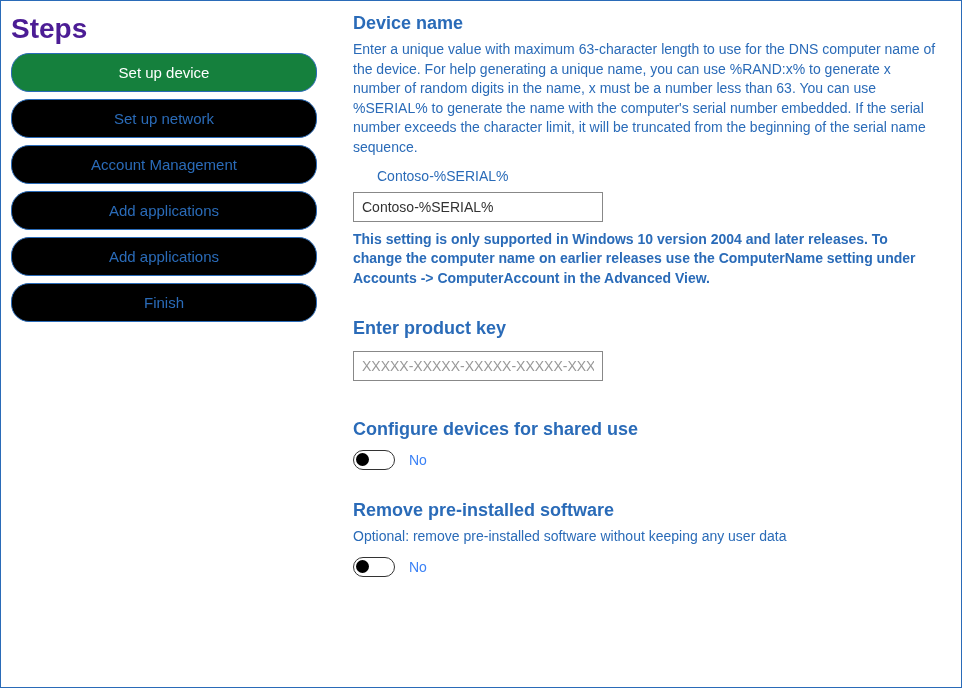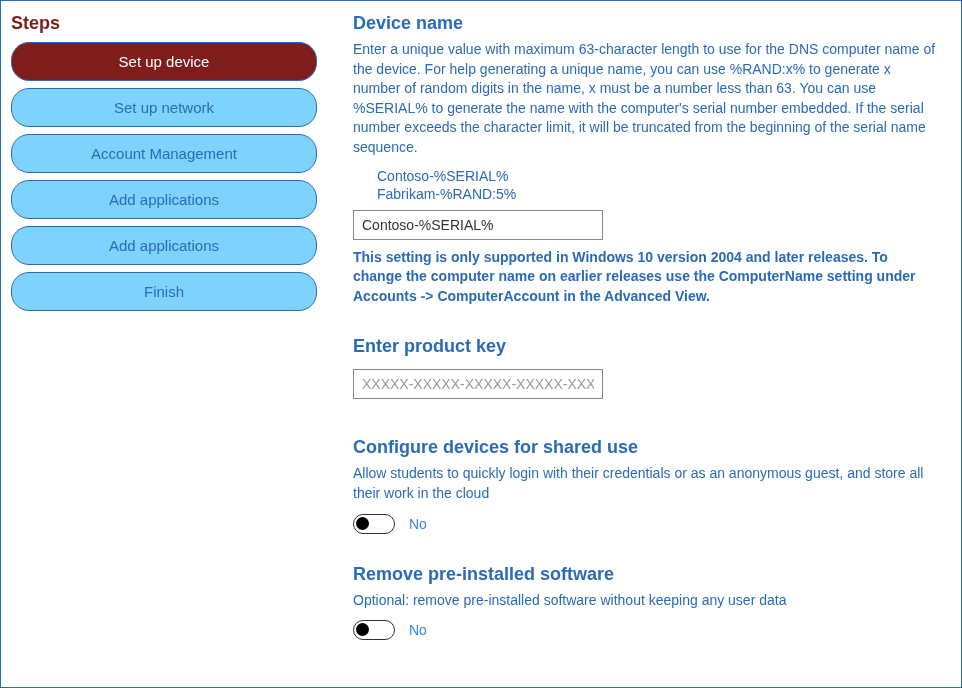--- a/index.html
+++ b/index.html
@@ -13,41 +13,41 @@
       display: flex;
       background: #fff;
       overflow: hidden;
     }
     .sidebar {
       width: 330px;
       padding: 12px 14px 0 10px;
       flex-shrink: 0;
     }
     .steps-title {
-      color: #7f1d1d;
-      font-size: 18px;
+      color: #4c1d95;
+      font-size: 28px;
       font-weight: 600;
       margin-bottom: 8px;
     }
     .step-btn {
       display: block;
       width: 100%;
       padding: 10px 0;
       margin-bottom: 7px;
-      background: #7dd3fc;
+      background: #000000;
       color: #2a6bb8;
       border: 1.5px solid #2a6bb8;
       border-radius: 18px;
       text-align: center;
       font-size: 15px;
       cursor: pointer;
       font-family: inherit;
     }
     .step-btn.active {
-      background: #7f1d1d;
+      background: #15803d;
       color: #fff;
       border-color: #2a6bb8;
     }
     .main {
       flex: 1;
       padding: 12px 22px 0 22px;
       overflow-y: auto;
     }
     .section-title {
       color: #2a6bb8;
@@ -132,29 +132,27 @@
   <button class="step-btn">Add applications</button>
   <button class="step-btn">Add applications</button>
   <button class="step-btn">Finish</button>
 </div>
 
 <div class="main">
 
   <div class="section-title">Device name</div>
   <div class="desc">Enter a unique value with maximum 63-character length to use for the DNS computer name of the device. For help generating a unique name, you can use %RAND:x% to generate x number of random digits in the name, x must be a number less than 63. You can use %SERIAL% to generate the name with the computer's serial number embedded. If the serial number exceeds the character limit, it will be truncated from the beginning of the serial name sequence.</div>
   <div class="example-val">Contoso-%SERIAL%</div>
-  <div class="example-val">Fabrikam-%RAND:5%</div>
   <input type="text" class="text-input" value="Contoso-%SERIAL%" style="">
   <div class="bold-note">This setting is only supported in Windows 10 version 2004 and later releases. To change the computer name on earlier releases use the ComputerName setting under Accounts -&gt; ComputerAccount in the Advanced View.</div>
 
   <div class="section-title section-gap">Enter product key</div>
   <input type="text" class="text-input" placeholder="XXXXX-XXXXX-XXXXX-XXXXX-XXXXX" style="">
 
   <div class="section-title section-gap">Configure devices for shared use</div>
-  <div class="desc">Allow students to quickly login with their credentials or as an anonymous guest, and store all their work in the cloud</div>
   <div class="toggle-row">
     <div class="toggle">
         <div class="knob"></div>
       </div>
     <span class="toggle-lbl">No</span>
   </div>
 
   <div class="section-title section-gap">Remove pre-installed software</div>
   <div class="desc">Optional: remove pre-installed software without keeping any user data</div>
   <div class="toggle-row">

